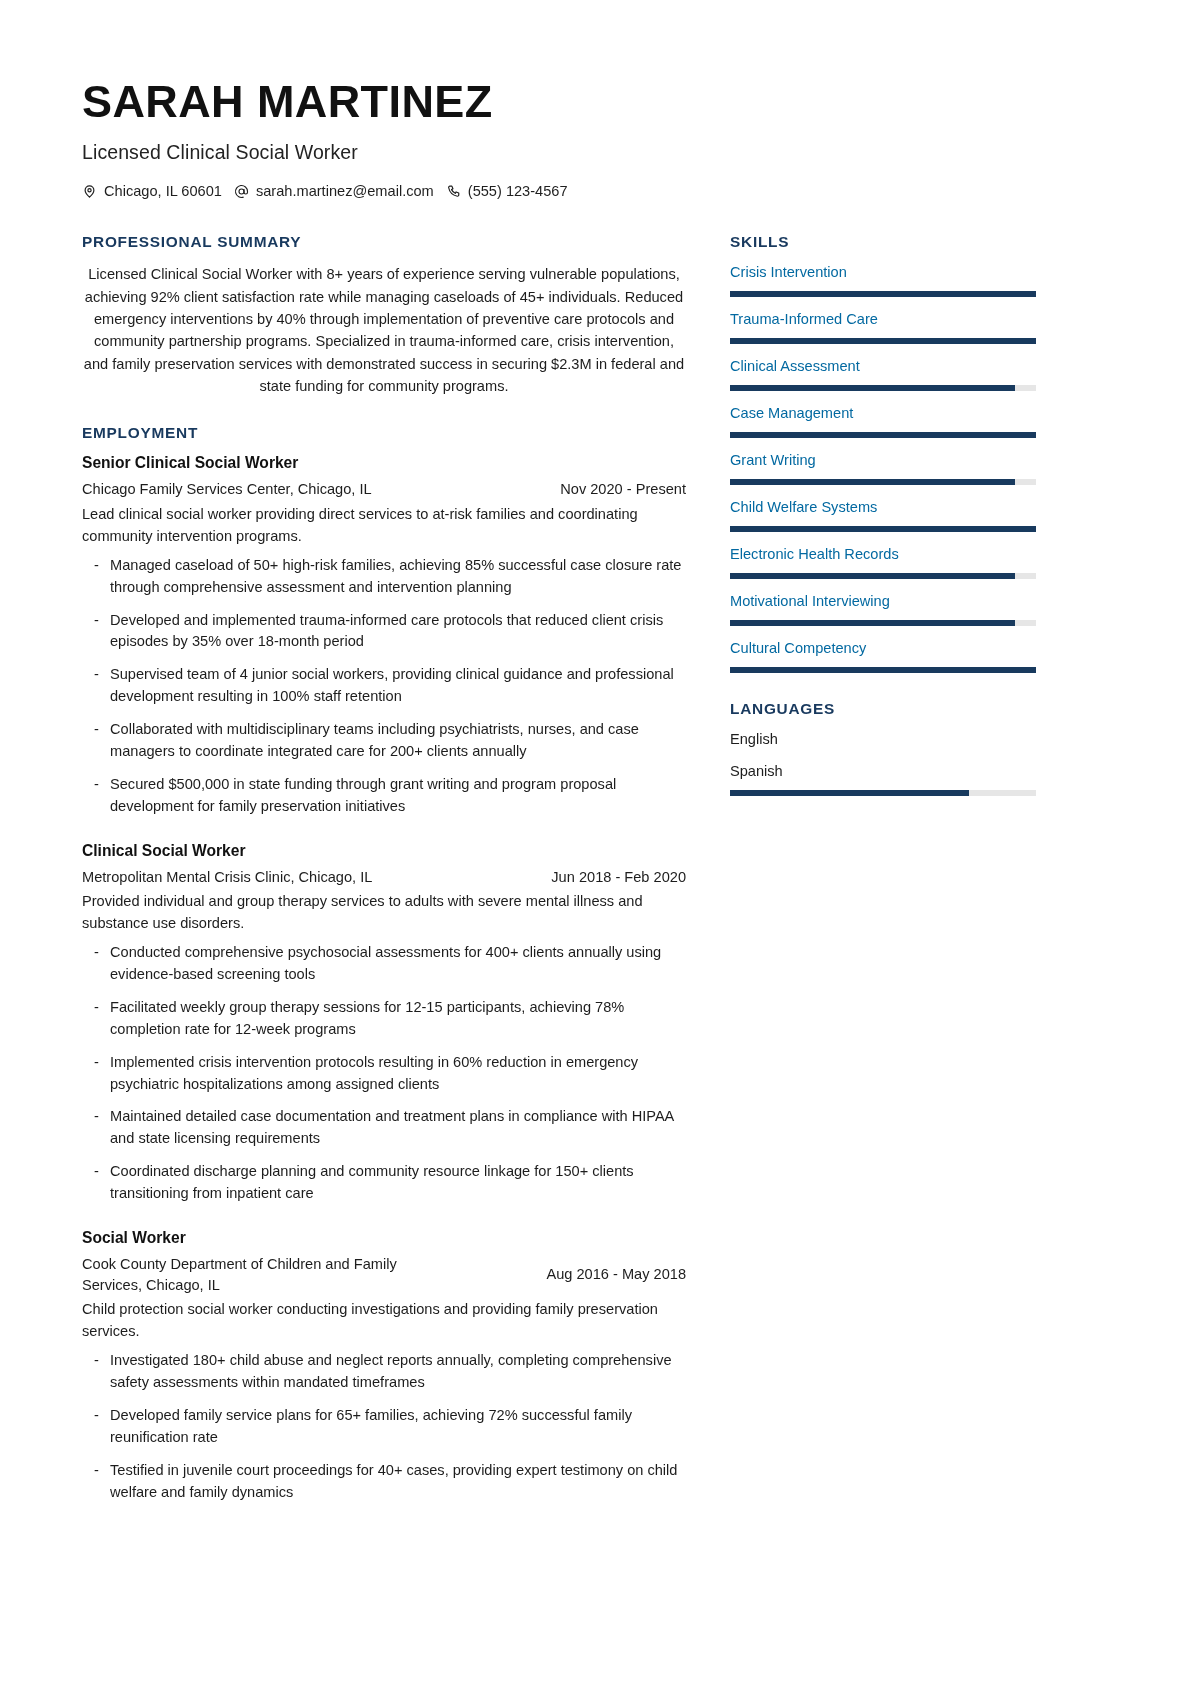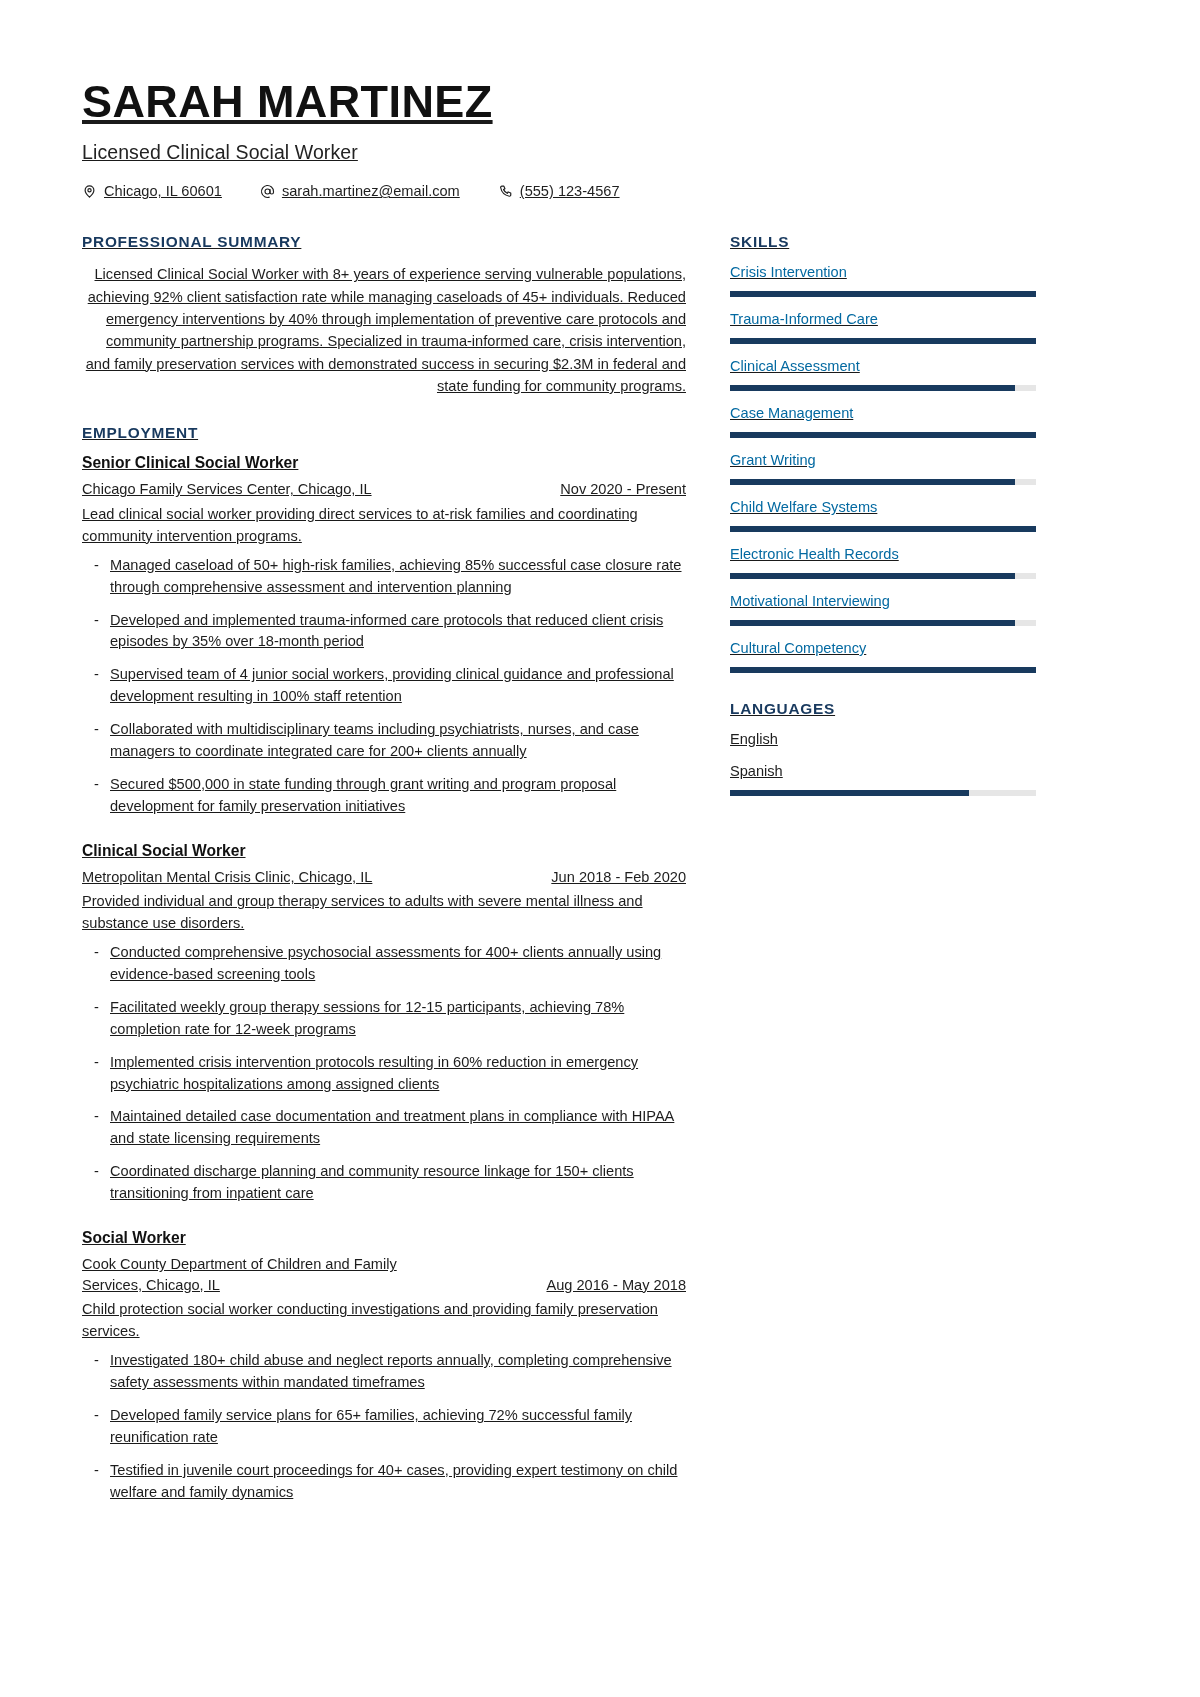--- a/index.html
+++ b/index.html
@@ -15,21 +15,20 @@
     color: #1a1a1a;
     -webkit-font-smoothing: antialiased;
   }
 
   .page {
     position: relative;
     width: 1116px;
     height: 1697px;
     background: #ffffff;
     padding: 78px 172px 0 82px;
-    text-decoration: underline;
   }
 
   
   .header { margin-bottom: 34px; }
 
   .name {
     font-size: 45px;
     font-weight: 700;
     letter-spacing: 0.4px;
     color: #111111;
@@ -41,21 +40,21 @@
     font-size: 19.5px;
     font-weight: 400;
     color: #232323;
     letter-spacing: 0.1px;
     margin-bottom: 19px;
   }
 
   .contact-row {
     display: flex;
     align-items: center;
-    gap: 38px;
+    gap: 12px;
     font-size: 14.6px;
     color: #1f1f1f;
   }
 
   .contact-item {
     display: flex;
     align-items: center;
     gap: 7px;
     white-space: nowrap;
   }
@@ -81,38 +80,38 @@
     margin-bottom: 12px;
   }
 
   .section { margin-bottom: 27px; }
 
   
   .summary-text {
     font-size: 14.6px;
     line-height: 1.53;
     color: #1d1d1d;
-    text-align: right;
+    text-align: center;
   }
 
   
   .job { margin-bottom: 24px; }
   .job:last-child { margin-bottom: 0; }
 
   .job-role {
     font-size: 15.6px;
     font-weight: 700;
     color: #111111;
     margin-bottom: 7px;
   }
 
   .job-meta {
     display: flex;
     justify-content: space-between;
-    align-items: flex-end;
+    align-items: center;
     gap: 24px;
     font-size: 14.6px;
     color: #1d1d1d;
     margin-bottom: 4px;
     line-height: 1.42;
   }
 
   .job-company { max-width: 360px; }
   .job-dates { white-space: nowrap; text-align: right; }
 

